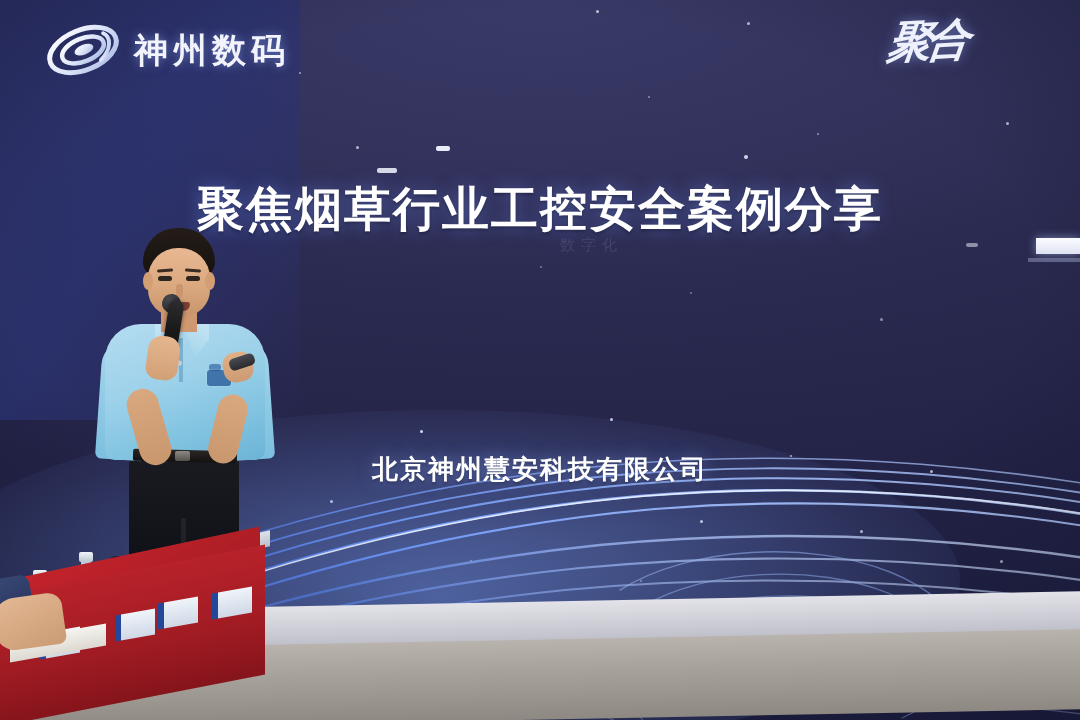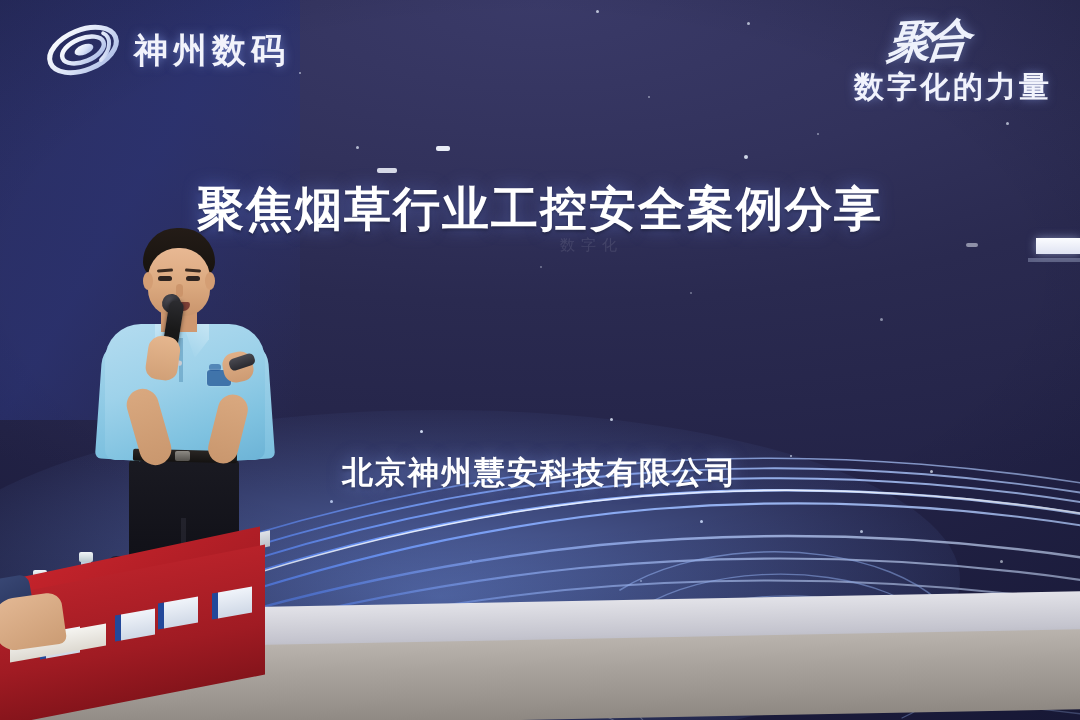--- a/index.html
+++ b/index.html
@@ -89,21 +89,21 @@
     position:absolute;left:560px;top:236px;font-size:15px;color:rgba(255,255,255,.10);
     letter-spacing:6px;
   }
   .subdate{
     position:absolute;left:0;right:0;top:348px;text-align:center;
     font-size:29px;font-weight:700;color:#fdfdff;letter-spacing:1px;
     text-shadow:0 0 14px rgba(120,150,255,.45),0 2px 3px rgba(0,0,0,.3);
   }
   .company{
     position:absolute;left:0;right:0;top:452px;text-align:center;
-    font-size:31px;font-weight:700;color:#ffffff;letter-spacing:2px;
+    font-size:26px;font-weight:700;color:#ffffff;letter-spacing:2px;
     text-shadow:0 0 16px rgba(140,170,255,.5),0 2px 3px rgba(0,0,0,.3);
   }
 
   
   .edge-bar{
     position:absolute;right:0;top:238px;width:44px;height:16px;
     background:linear-gradient(180deg,#fbfcff,#dfe3f2);
     box-shadow:0 0 10px rgba(200,215,255,.5);
   }
   .edge-bar2{
@@ -416,21 +416,20 @@
           <path d="M64,26 C 70,32 66,44 52,50" fill="none" stroke="url(#spg)" stroke-width="4" stroke-linecap="round"></path>
         </g>
       </svg>
       <div class="logo-text">
         <div class="logo-cn">神州数码</div>
       </div>
     </div>
 
     <div class="slogan">
       <div class="slogan-cal">聚合</div>
-      <div class="slogan-sub">数字化的力量</div>
     </div>
 
     <div class="title">聚焦烟草行业工控安全案例分享</div>
     <div class="watermark">数字化</div>
     <div class="company">北京神州慧安科技有限公司</div>
   </div>
 
   <div class="stage-edge"></div>
   <div class="floor-seam"></div>
   <div class="floor"></div>

